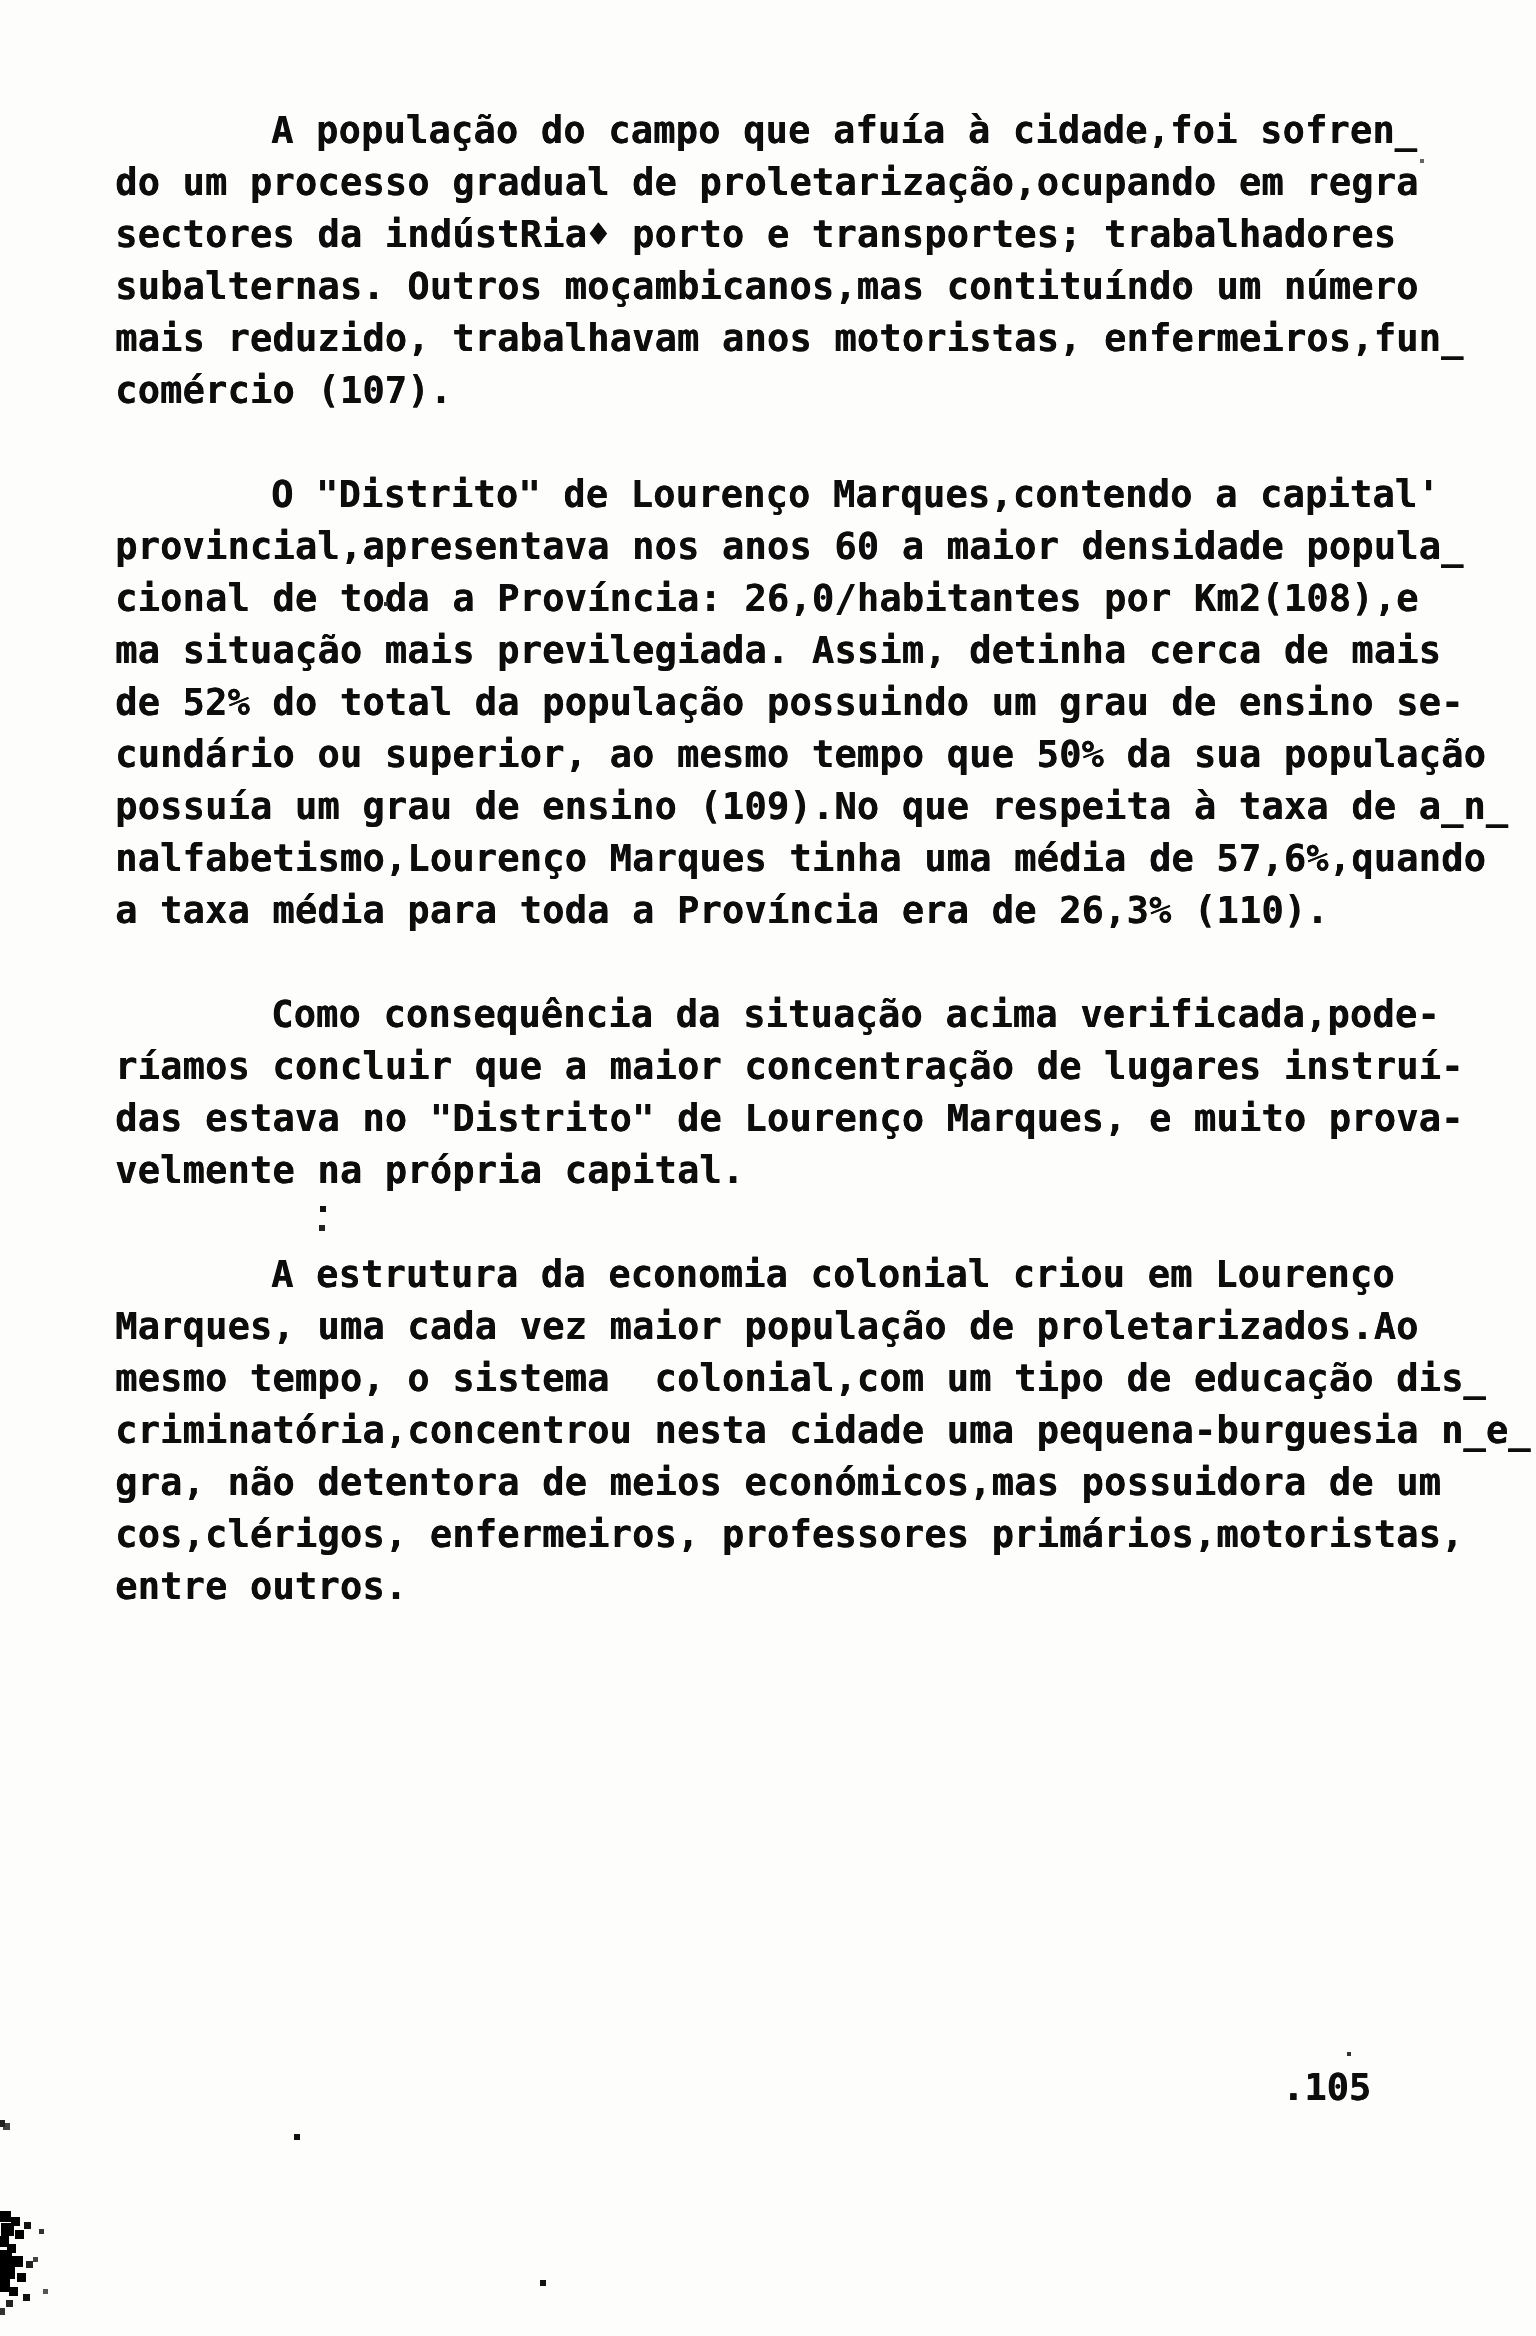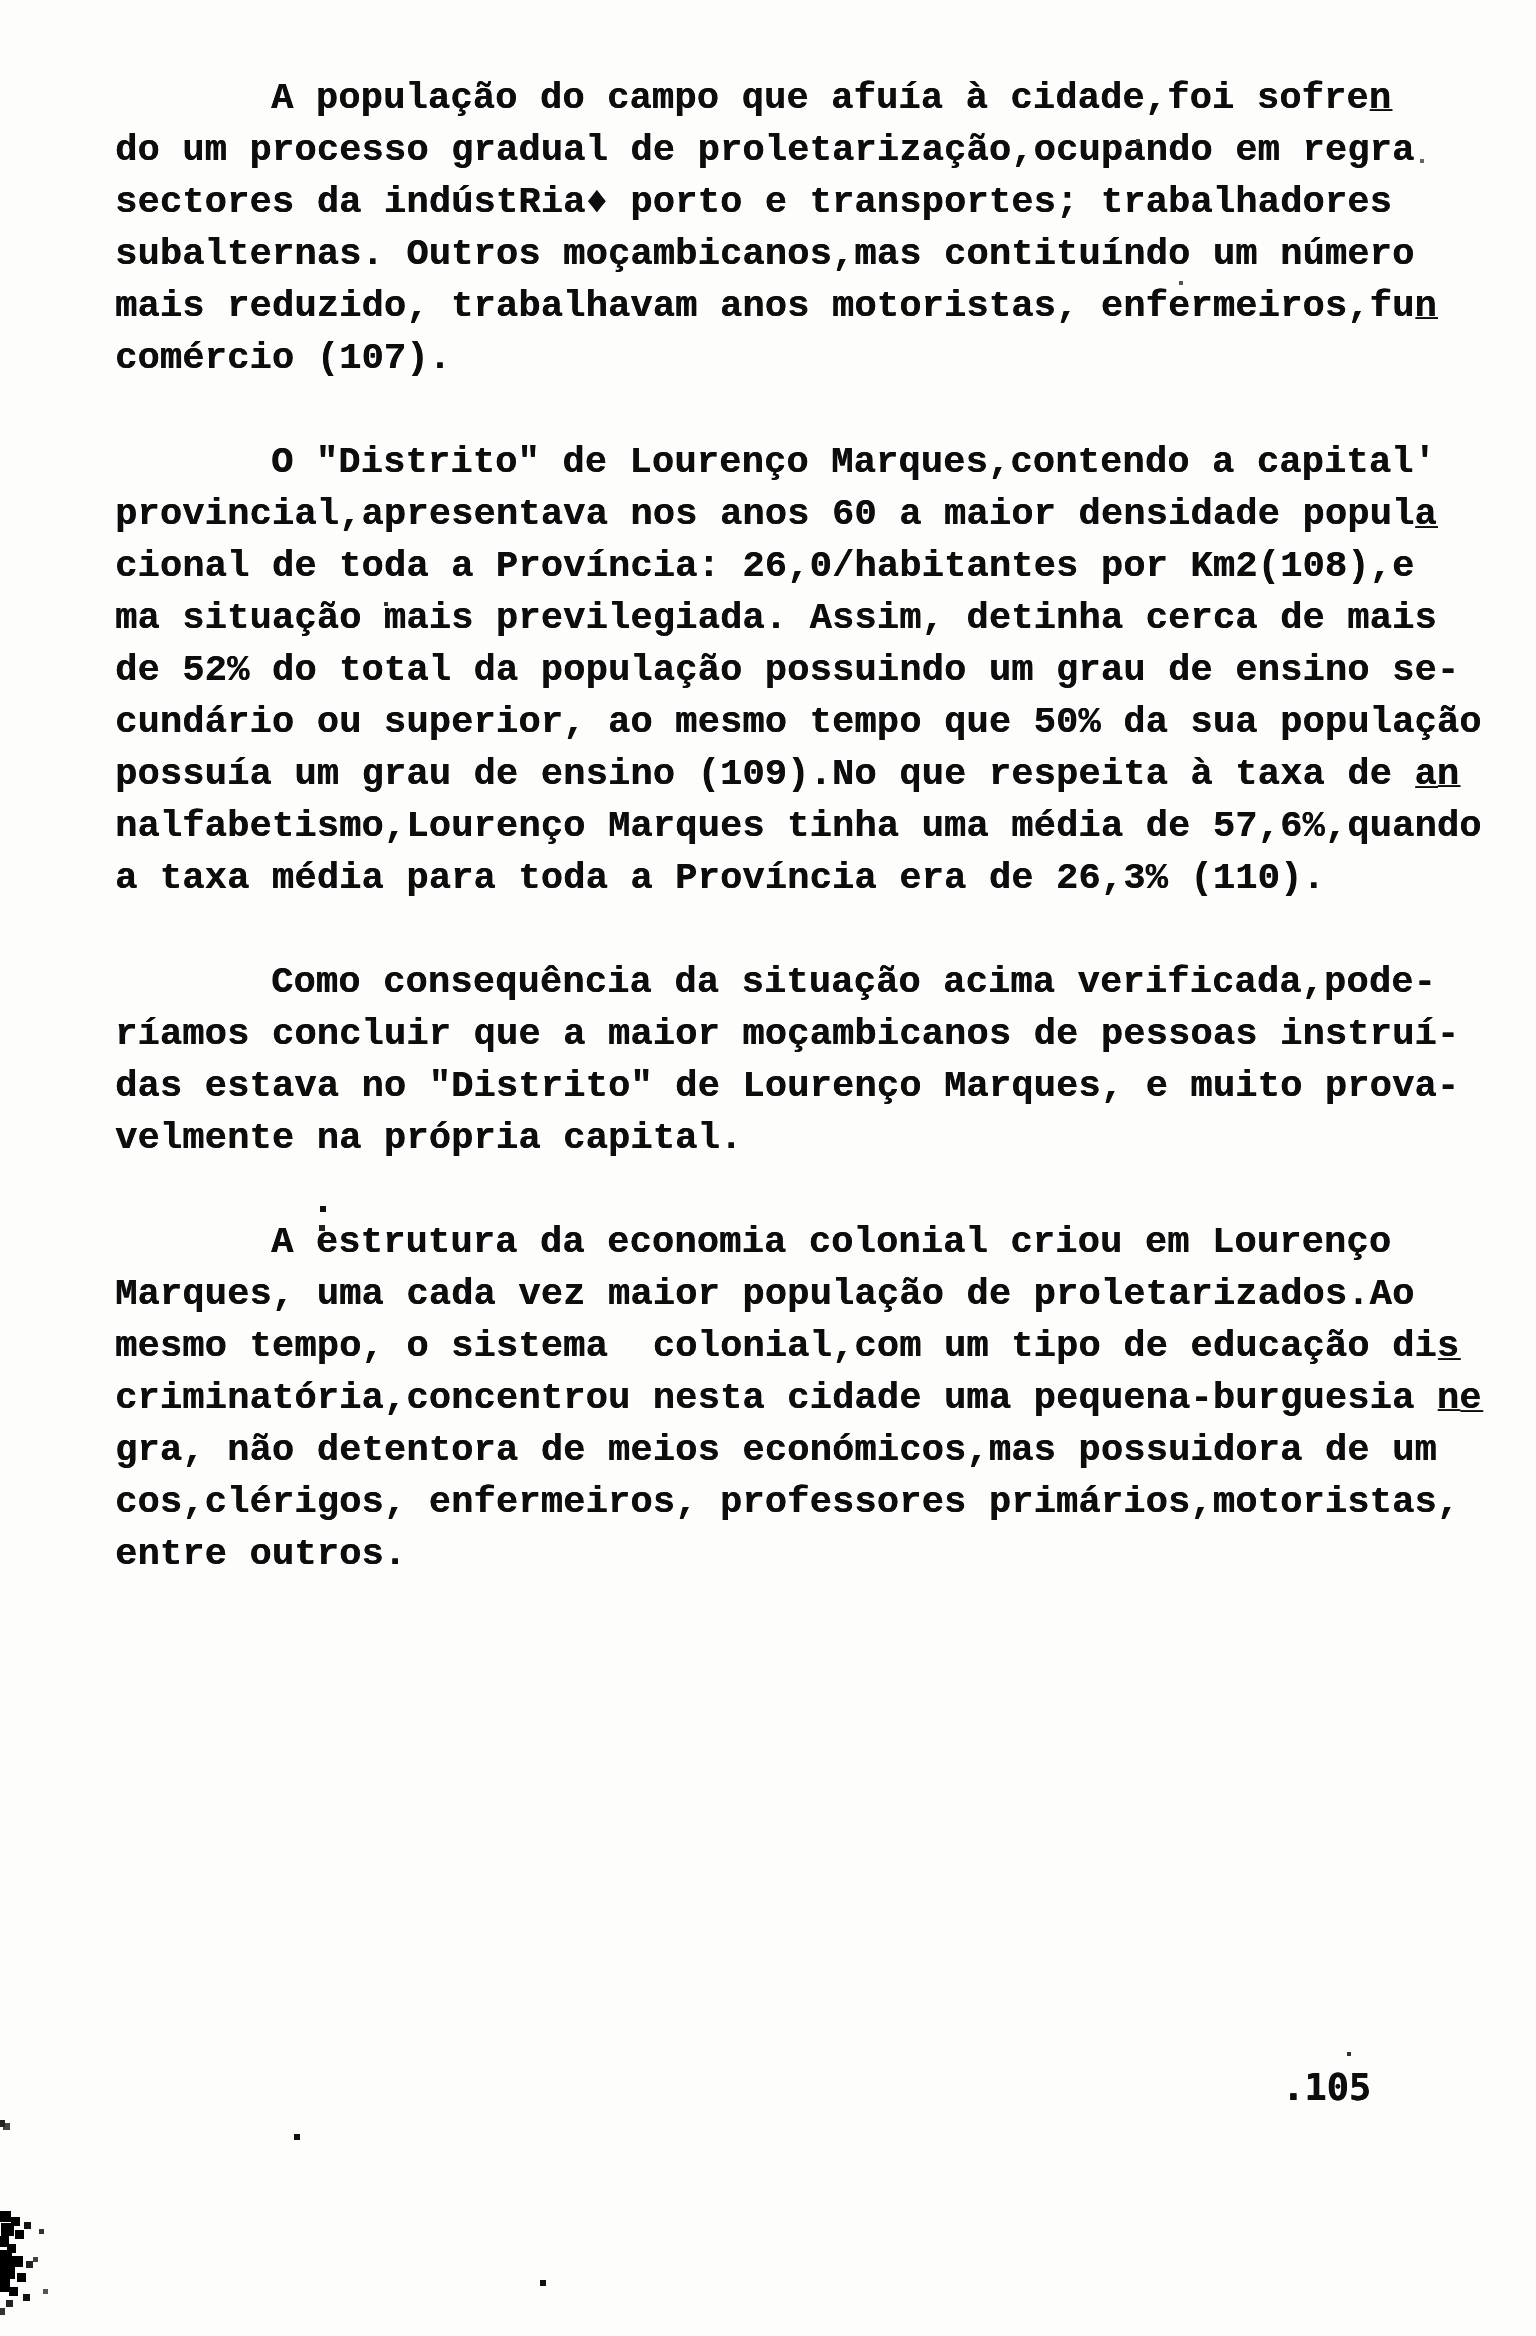--- a/index.html
+++ b/index.html
@@ -9,22 +9,21 @@
     margin:0 auto;
     background:#fdfdfc;
     overflow:hidden;
     font-family:"DejaVu Sans Mono", monospace;
     color:#0d0d0d;
   }
   .text-block{
     position:absolute;
     left:115px;top:0;
     width:1400px;
-    padding-top:72px;
-    font-family:Liberation Mono, monospace;
+    padding-top:105px;
   }
   .para{margin:0 0 52px 0;}
   .line{
     height:52px;
     line-height:52px;
     font-size:37px;
     font-weight:bold;
     letter-spacing:0.2px;
     white-space:pre;
     text-shadow:0.4px 0 0 currentColor;
@@ -104,21 +103,21 @@
       <div class="line">ma situação mais previlegiada. Assim, detinha cerca de mais</div>
       <div class="line">de 52% do total da população possuindo um grau de ensino se-</div>
       <div class="line">cundário ou superior, ao mesmo tempo que 50% da sua população</div>
       <div class="line">possuía um grau de ensino (109).No que respeita à taxa de a̲n̲</div>
       <div class="line">nalfabetismo,Lourenço Marques tinha uma média de 57,6%,quando</div>
       <div class="line">a taxa média para toda a Província era de 26,3% (110).</div>
     </div>
 
     <div class="para">
       <div class="line first">Como consequência da situação acima verificada,pode-</div>
-      <div class="line">ríamos concluir que a maior moçambicanos de pessoas instruí-</div>
+      <div class="line">ríamos concluir que a maior concentração de lugares instruí-</div>
       <div class="line">das estava no "Distrito" de Lourenço Marques, e muito prova-</div>
       <div class="line">velmente na própria capital.</div>
     </div>
 
     <div class="para">
       <div class="line first">A estrutura da economia colonial criou em Lourenço</div>
       <div class="line">Marques, uma cada vez maior população de proletarizados.Ao</div>
       <div class="line">mesmo tempo, o sistema  colonial,com um tipo de educação dis̲</div>
       <div class="line">criminatória,concentrou nesta cidade uma pequena-burguesia n̲e̲</div>
       <div class="line">gra, não detentora de meios económicos,mas possuidora de um</div>

